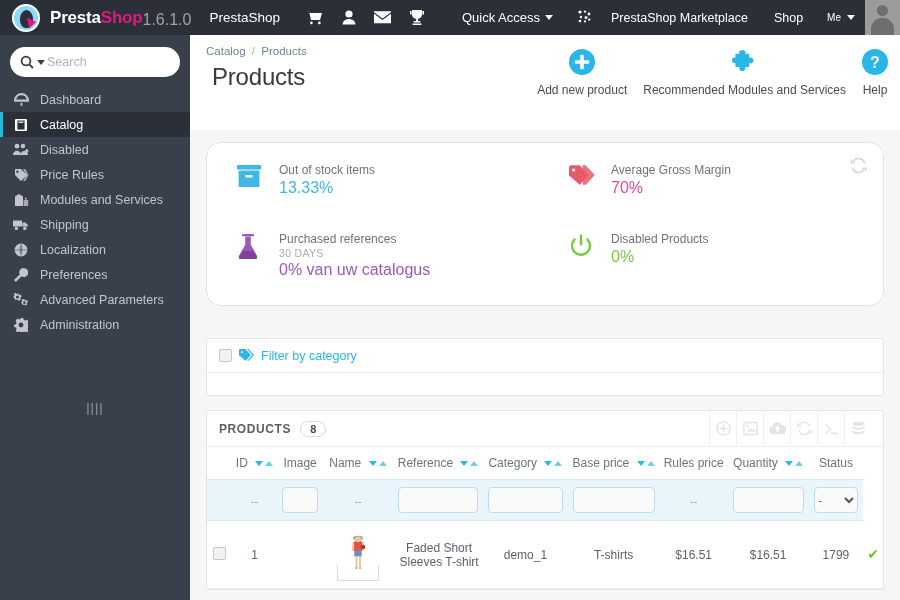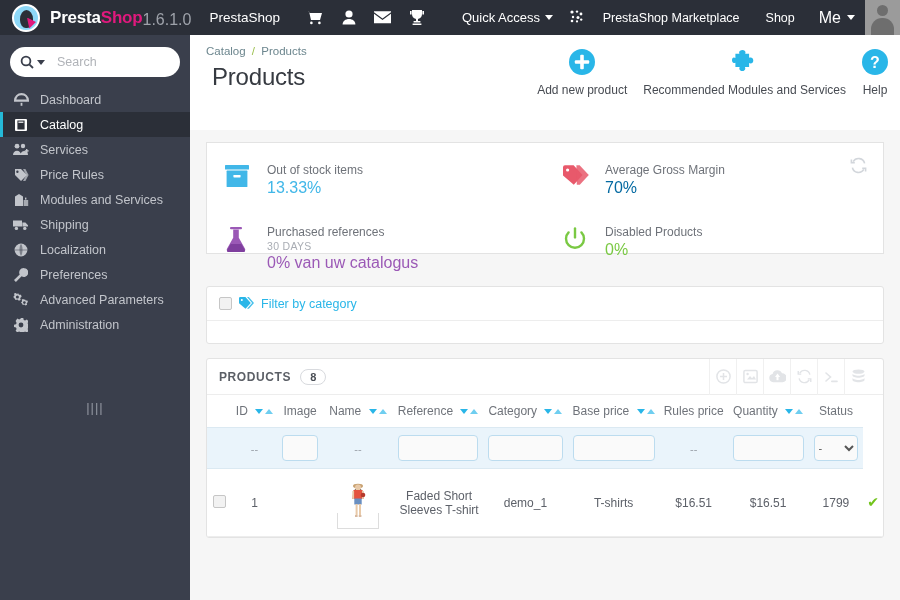--- a/index.html
+++ b/index.html
@@ -76,21 +76,21 @@
   }
   .hdr-right {
     margin-left: auto; display: flex; align-items: center; height: 35px;
   }
   .marketplace {
     display: flex; align-items: center; gap: 20px;
     color: #ffffff; font-size: 12.5px; padding: 0 12px;
   }
   .shop-link { color: #ffffff; font-size: 12.5px; padding: 0 14px; }
   .me-link {
-    color: #ffffff; font-size: 16px; padding: 0 10px;
+    color: #ffffff; font-size: 10px; padding: 0 10px;
     display: flex; align-items: center; gap: 6px;
   }
   .avatar {
     width: 35px; height: 35px;
     background: #9b9b9b;
     position: relative; overflow: hidden;
   }
   .avatar:before {
     content: ""; position: absolute;
     left: 12px; top: 5px; width: 11px; height: 11px;
@@ -116,21 +116,21 @@
     padding: 0 10px;
   }
   .search-icon-group {
     display: flex; align-items: center; gap: 3px;
     color: #3a3f4c;
   }
   .search-input {
     border: 0; outline: 0; background: transparent;
     font-family: "Liberation Sans", sans-serif;
     font-size: 12.5px; color: #333;
-    margin-left: 10px; width: 110px;
+    width: 110px;
   }
   .search-input::placeholder { color: #b0b3b8; }
   .nav-item {
     height: 25px; display: flex; align-items: center;
     padding-left: 12px; color: #c2c5cb; font-size: 12.5px;
     gap: 10px;
   }
   .nav-item .nav-ico {
     width: 18px; display: flex; align-items: center; justify-content: center;
     color: #c2c5cb;
@@ -176,24 +176,24 @@
 
   .content-area {
     background: #f6f6f6;
     padding: 12px 16px 0 16px;
     height: 470px;
   }
 
   
   .kpi-panel {
     background: #ffffff; border: 1px solid #e3e3e3;
-    border-radius: 0; padding: 14px 0 10px 0;
+    border-radius: 15px; padding: 14px 0 10px 12px;
     position: relative;
     display: flex; flex-wrap: wrap;
-    height: 112px;
+    height: 164px;
   }
   .kpi-cell {
     width: 50%; display: flex; gap: 14px;
     padding: 6px 16px 6px 18px;
     height: 62px;
   }
   .kpi-ico { width: 28px; flex: 0 0 28px; display: flex; align-items: flex-start; padding-top: 2px; }
   .kpi-text { display: flex; flex-direction: column; }
   .kpi-label { font-size: 12px; color: #6e7279; }
   .kpi-sub { font-size: 10.5px; color: #a9adb4; letter-spacing: 0.3px; margin-top: 1px; }
@@ -390,21 +390,21 @@
   <div class="nav-item">
     <span class="nav-ico">
       <svg width="16" height="13" viewBox="0 0 16 13" fill="currentColor">
           <circle cx="4" cy="3.2" r="2.4"></circle>
           <circle cx="10" cy="3" r="2.2"></circle>
           <path d="M0 12c0-2.6 1.8-4.2 4-4.2S8 9.4 8 12zM7.6 12c0-2.4 1.7-4 3.7-4s3.7 1.6 3.7 4z"></path>
           <rect x="13" y="6" width="1.4" height="4.4"></rect>
           <rect x="11.8" y="7.2" width="3.8" height="1.4"></rect>
         </svg>
     </span>
-    <span>Services</span>
+    <span>Disabled</span>
   </div>
 
   <div class="nav-item">
     <span class="nav-ico">
       <svg width="15" height="14" viewBox="0 0 15 14" fill="currentColor">
           <path d="M1 1h6l6 6-6 6-6-6zm2.4 1.6a1.2 1.2 0 100 2.4 1.2 1.2 0 000-2.4z"></path>
           <path d="M9 1h2.4l3.2 6-3.2 6H9l3.2-6z" opacity=".75"></path>
         </svg>
     </span>
     <span>Price Rules</span>
@@ -541,21 +541,21 @@
       <div class="kpi-cell">
         <span class="kpi-ico">
           <svg width="26" height="20" viewBox="0 0 26 20" fill="#e8596b">
               <path d="M0 2.2A2 2 0 012 .2h8.6l9 9.8-8.8 9.8L0 10.4z"></path>
               <circle cx="4.6" cy="5" r="1.6" fill="#ffffff"></circle>
               <path d="M13.4 .2h3.2l9.2 9.8-9 9.8h-3z" opacity=".85"></path>
             </svg>
         </span>
         <span class="kpi-text">
           <span class="kpi-label">Average Gross Margin</span>
-          <span class="kpi-value" style="color:#0369a1">70%</span>
+          <span class="kpi-value" style="color:#ec4899">70%</span>
         </span>
       </div>
 
       <div class="kpi-cell">
         <span class="kpi-ico">
           <svg width="22" height="26" viewBox="0 0 22 26" fill="#9b59b6">
               <rect x="5" y="0" width="12" height="2.2" rx="1"></rect>
               <path d="M8.2 2.6h5.6v8.2l6.2 11a2 2 0 01-1.7 3H3.7a2 2 0 01-1.7-3l6.2-11z"></path>
               <path d="M5.6 17h10.8l3.4 6a1.4 1.4 0 01-1.2 2.1H3.4A1.4 1.4 0 012.2 23z" fill="#7f3f9e"></path>
             </svg>

